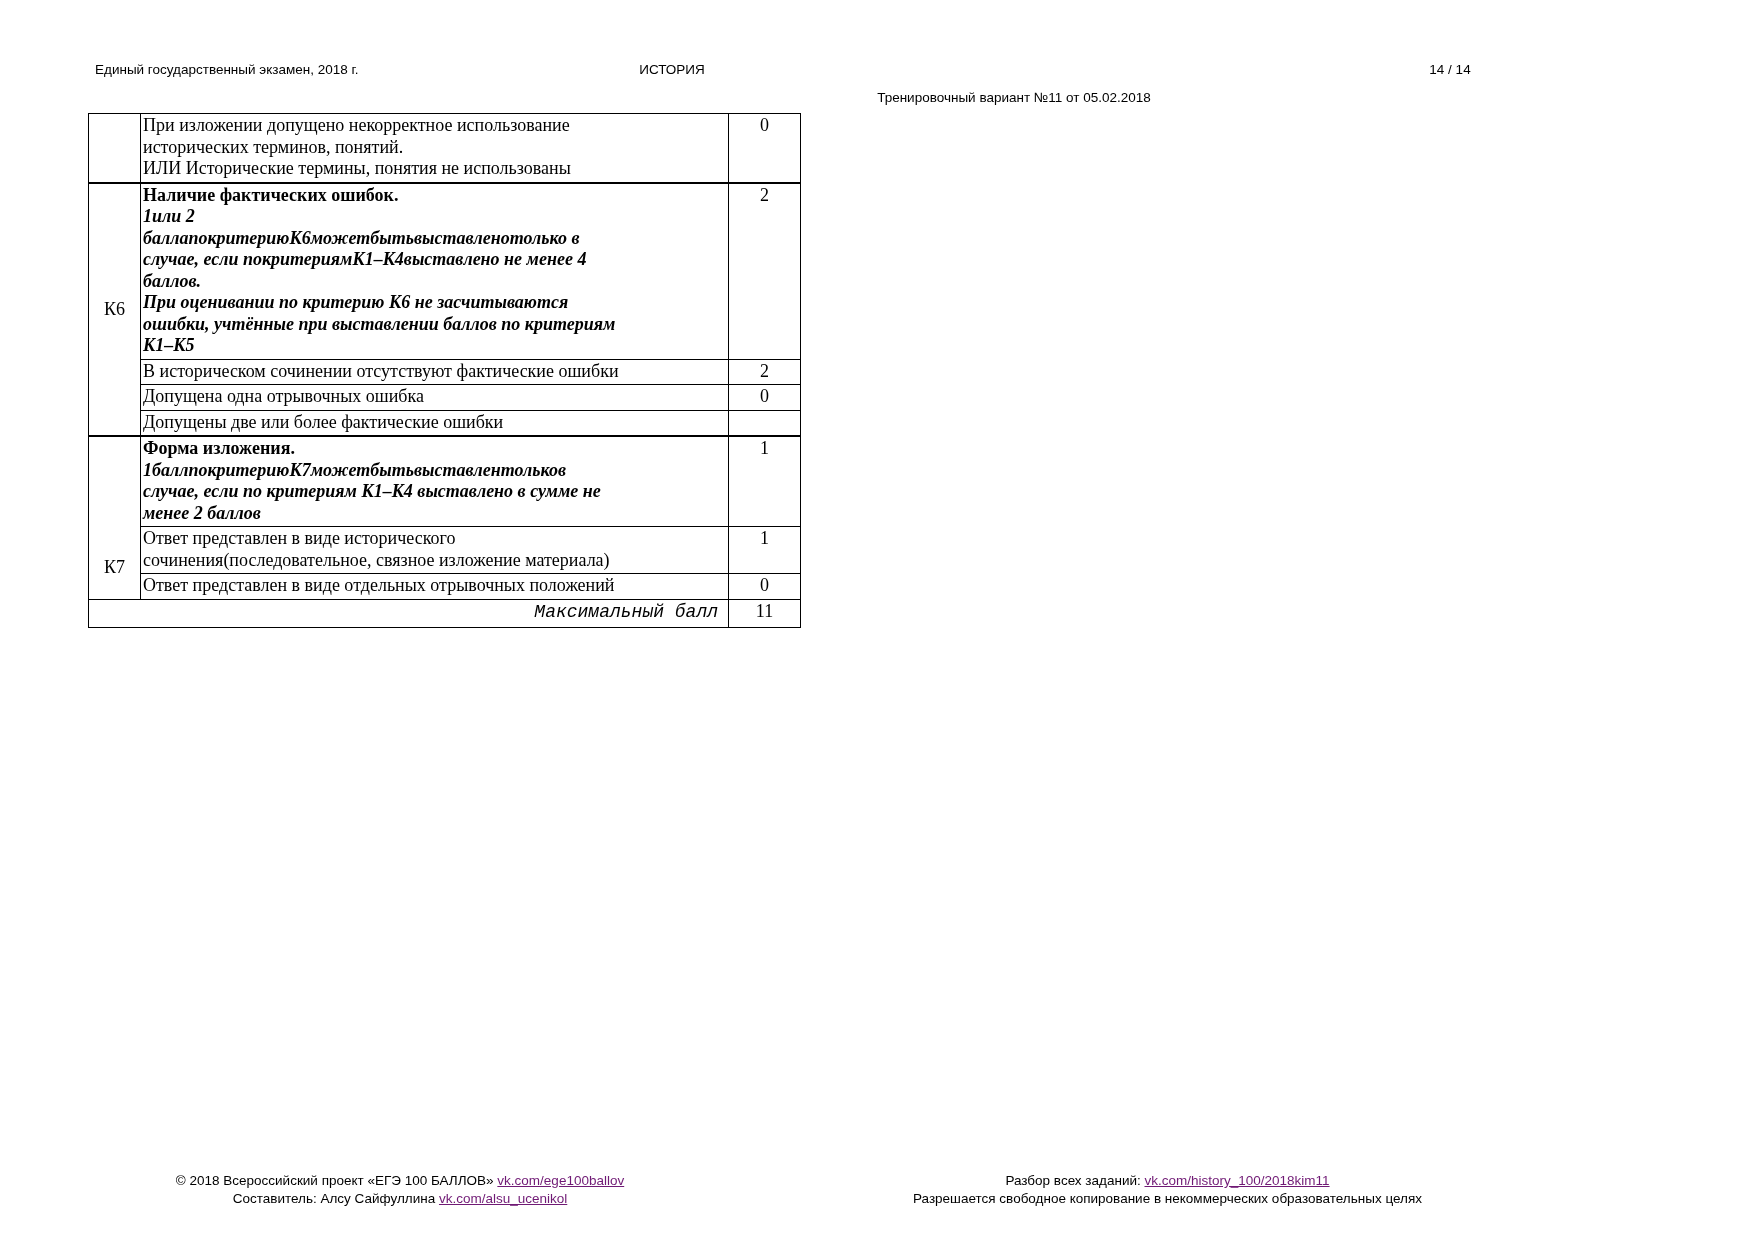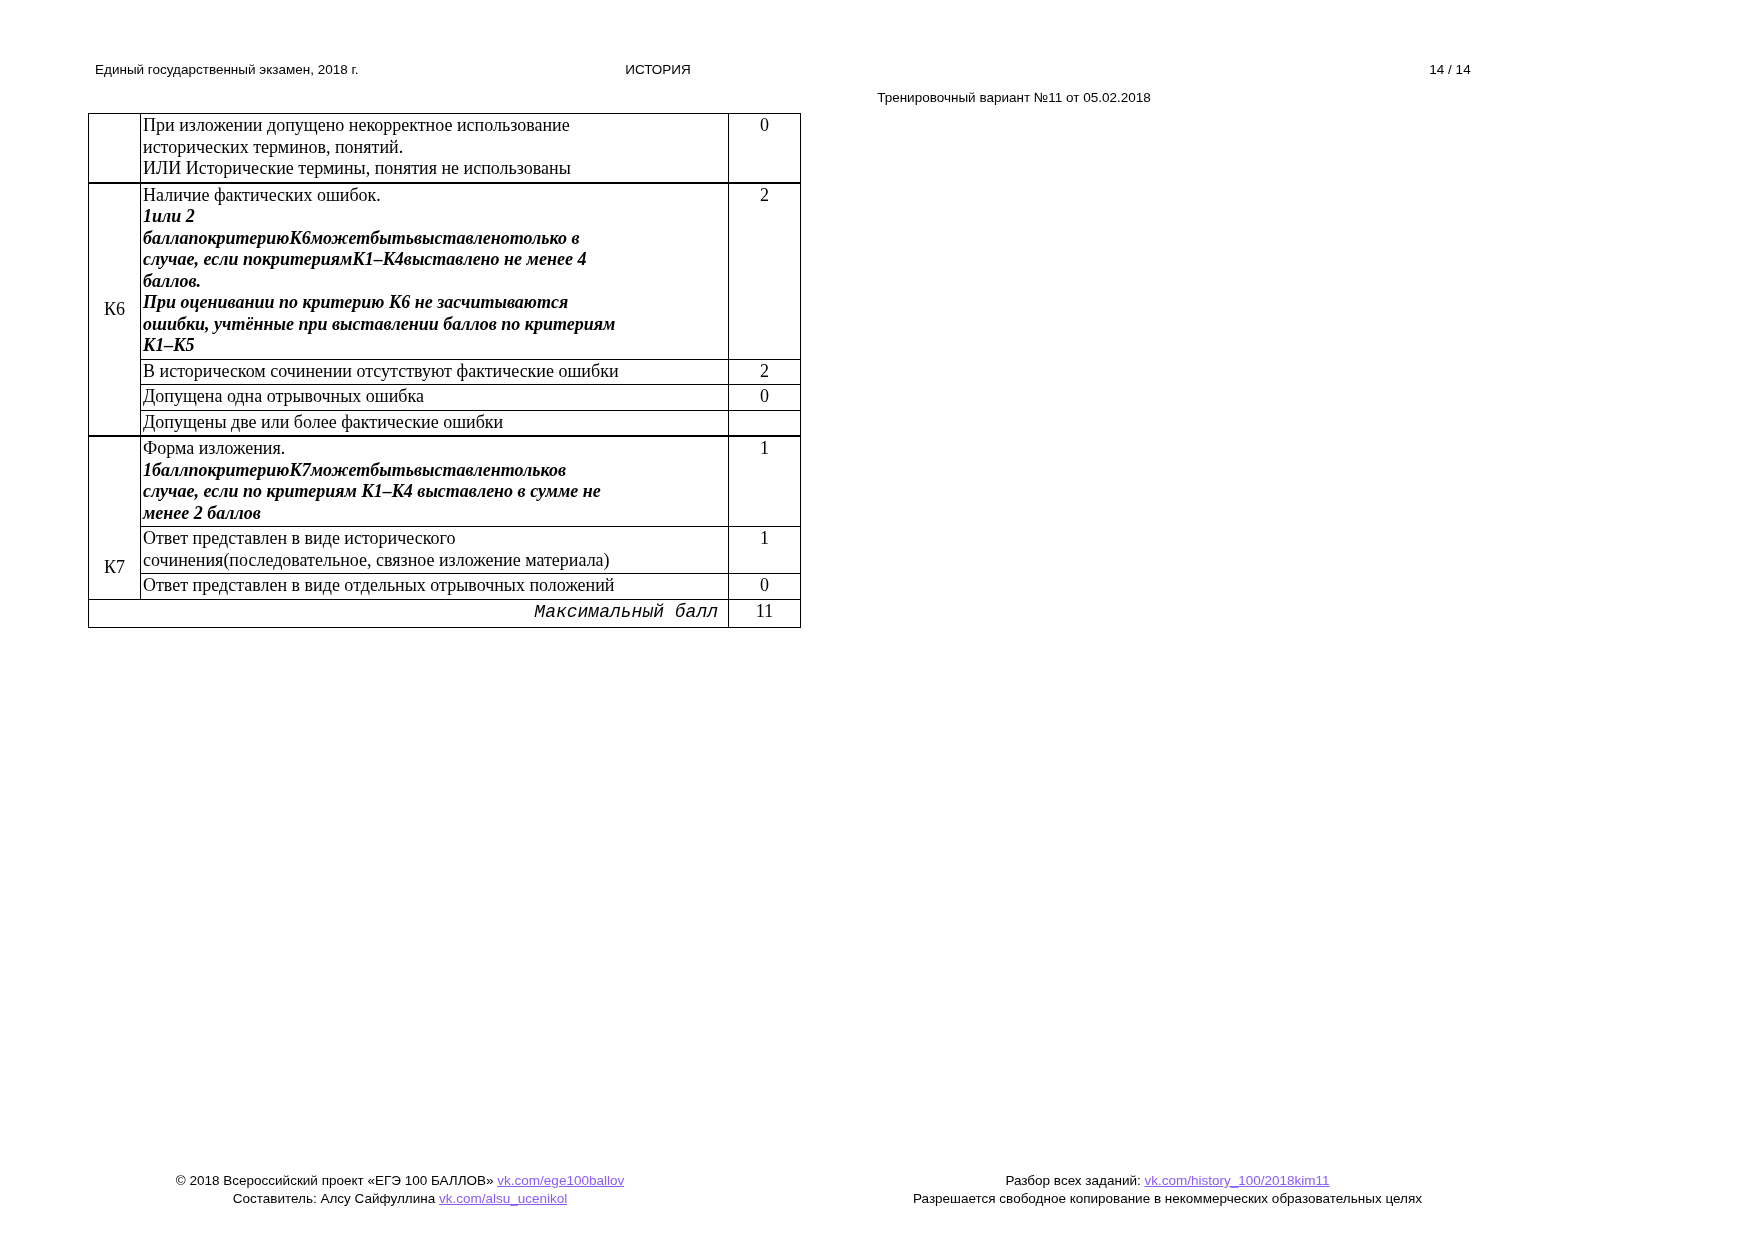--- a/index.html
+++ b/index.html
@@ -6,21 +6,21 @@
   html,body { background:#ffffff; }
   .page {
     position:relative; width:1476px; height:1239px; background:#fff;
     overflow:hidden; color:#000;
     font-family:"Liberation Sans", sans-serif;
   }
 
   
   .hdr { position:absolute; top:62px; font-size:13.5px; white-space:nowrap; }
   .hdr-exam    { left:95px; }
-  .hdr-subject { left:658px;  transform:translateX(-50%); }
+  .hdr-subject { left:672px;  transform:translateX(-50%); }
   .hdr-variant { left:1014px;  transform:translateX(-50%);margin-top:28px; }
   .hdr-page    { left:1450px; transform:translateX(-50%); }
 
   
   .logo { position:absolute; left:1700px; top:46px; width:48px; height:42px; }
   .logo-black { position:absolute; left:0; top:1px; width:30px; height:40px; background:#101010; border-radius:2px; }
   .logo-black::after { content:""; position:absolute; left:3px; bottom:3px; width:17px; height:17px; border-radius:50%; background:#fff; }
   .logo-bar { position:absolute; left:35px; top:0; width:9px; height:42px; background:#9b9b9b; transform:skewX(-4deg); }
 
   
@@ -32,21 +32,21 @@
   }
   .criteria col.c1 { width:52px; }
   .criteria col.c2 { width:588px; }
   .criteria col.c3 { width:72px; }
   .criteria td { border:1px solid #000; vertical-align:top; padding:0; }
   .criteria td.txt { padding:1px 4px 2px 2px; }
   .criteria td.lab { text-align:center; vertical-align:middle; }
   .criteria td.lab-k7 { padding-top:100px;text-align:center; }
   .criteria td.score { text-align:center; padding-top:1px; }
   .criteria tr.grp td { border-top:2px solid #000; }
-  .b  { font-weight:normal; }
+  .b  { font-weight:bold; }
   .bi { font-weight:bold; font-style:italic; }
   .criteria td.max-label { text-align:right; font-style:italic; padding:2px 10px 4px 0;font-family:Liberation Mono, monospace; }
 
   
   .kim-vertical {
     position:absolute; left:1746px; top:106px; width:560px;
     transform:rotate(90deg); transform-origin:0 0;
     font-size:33px; letter-spacing:-1px; white-space:nowrap;
   }
 
@@ -59,21 +59,21 @@
       repeating-linear-gradient(180deg, transparent 0 4px, #000 4px 6px, transparent 6px 11px, #000 11px 12px, transparent 12px 23px);
   }
 
   
   .qr { position:absolute; left:1693px; top:1162px; width:58px; height:58px; }
 
   
   .footer-block { position:absolute; top:1172px; font-size:13.5px; line-height:18px; text-align:center; }
   .footer-left  { left:150px; width:500px; }
   .footer-right { left:905px; width:525px; }
-  .link { color:#8b5cf6; text-decoration:underline; cursor:pointer; }
+  .link { color:#701a75; text-decoration:underline; cursor:pointer; }
 </style>
 </head>
 <body>
 
 <div class="page">
 
   <div class="hdr hdr-exam">Единый государственный экзамен, 2018 г.</div>
   <div class="hdr hdr-subject">ИСТОРИЯ</div>
   <div class="hdr hdr-variant">Тренировочный вариант №11 от 05.02.2018</div>
   <div class="hdr hdr-page">14 / 14</div>

